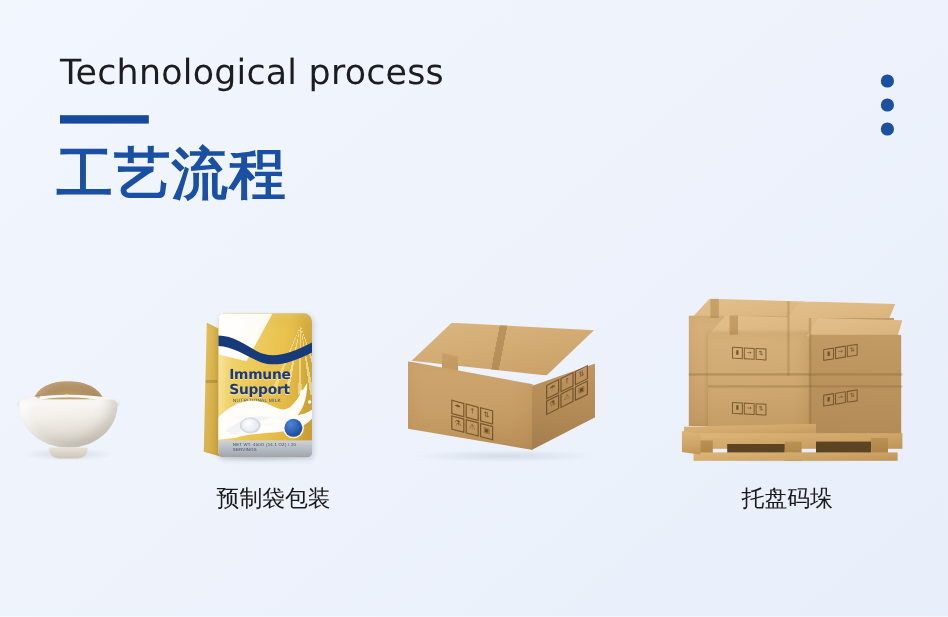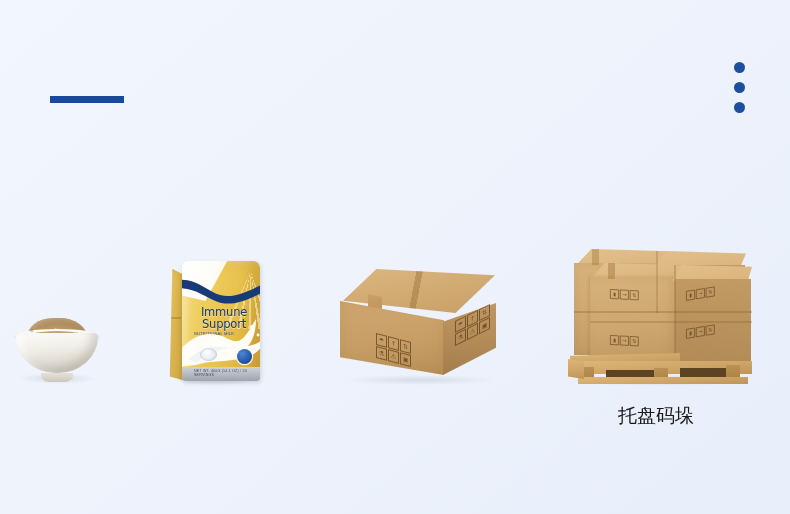--- a/index.html
+++ b/index.html
@@ -189,25 +189,24 @@
   .pouch-top-white {
     position: absolute; left: 0; top: 0; width: 100%; height: 40px;
     background: linear-gradient(100deg, #ffffff 0%, #fdfcf6 40%, #f7efd4 78%, rgba(247,239,212,0) 100%);
     clip-path: polygon(0 0, 58% 0, 30% 100%, 0 86%);
   }
   .pouch-swoosh {
     position: absolute; left: -6px; top: 12px; width: 92px; height: 46px;
   }
   .pouch-brand {
     position: absolute; left: 9px; top: 46px; width: 66px;
-    color: #1b3a77; font-weight: normal; line-height: 1.02;
+    color: #1b3a77; font-weight: bold; line-height: 1.02;
     font-size: 11.5px; letter-spacing: -0.2px;
     font-family: "DejaVu Sans", "Liberation Sans", sans-serif;
     text-shadow: 0 1px 0 rgba(255,255,255,.45);
-    text-align: center;
   }
   .pouch-sub {
     position: absolute; left: 12px; top: 70px; width: 58px;
     font-size: 4px; color: #2b4a86; line-height: 1.5; letter-spacing: .2px;
   }
   .pouch-sub2 {
     position: absolute; left: 14px; top: 84px; width: 54px;
     font-size: 4px; color: #2b4a86; line-height: 1.5; font-weight: bold;
   }
   .pouch-milk {
@@ -316,21 +315,23 @@
     position: absolute;
     background: linear-gradient(175deg, #bb9257 0%, #a9803f 100%);
   }
   .pal-dark { position: absolute; background: #5c4423; }
 </style>
 </head>
 <body>
 
 <div id="page">
 
+  <div class="eng-title">Technological process</div>
   <div class="title-rule"></div>
+  <div class="cn-title">工艺流程</div>
 
   <div class="dots">
     <i></i>
     <i></i>
     <i></i>
   </div>
 
   <div class="flow">
 
     <div class="stage bowl-wrap">
@@ -450,15 +451,16 @@
       <div class="pal-dark" style="left:112px;top:127px; width:46px; height:10px;"></div>
       <div class="pal-wood-d" style="left:14px; top:126px; width:12px; height:16px;"></div>
       <div class="pal-wood-d" style="left:86px; top:127px; width:14px; height:16px;"></div>
       <div class="pal-wood-d" style="left:158px;top:124px; width:14px; height:16px;"></div>
       <div class="pal-wood" style="left:10px; top:136px; width:170px; height:7px;"></div>
       <div class="pal-wood" style="left:0px;  top:118px; width:16px; height:20px; clip-path:polygon(0 0,100% 14%,100% 100%,0 88%);"></div>
     </div>
 
   </div>
 
+  <div class="caption" style="left:162px; width:132px;">预制袋包装</div>
   <div class="caption" style="left:590px; width:132px;">托盘码垛</div>
 
 </div>
 
 </body></html>

